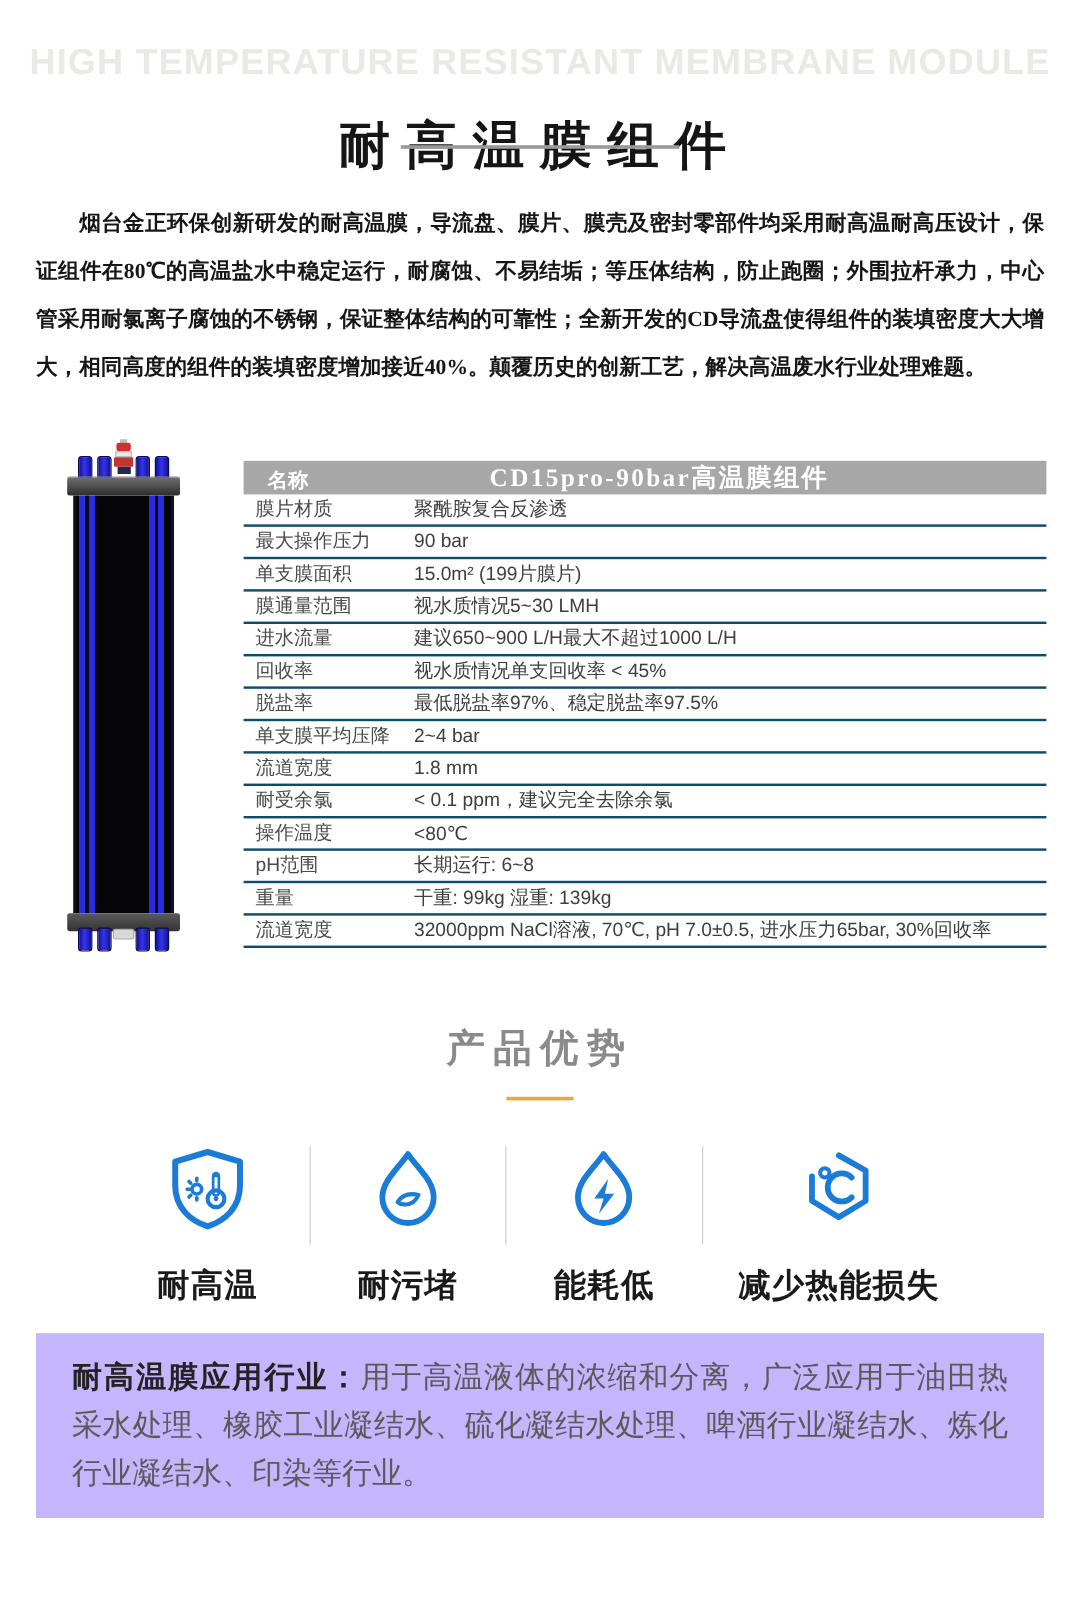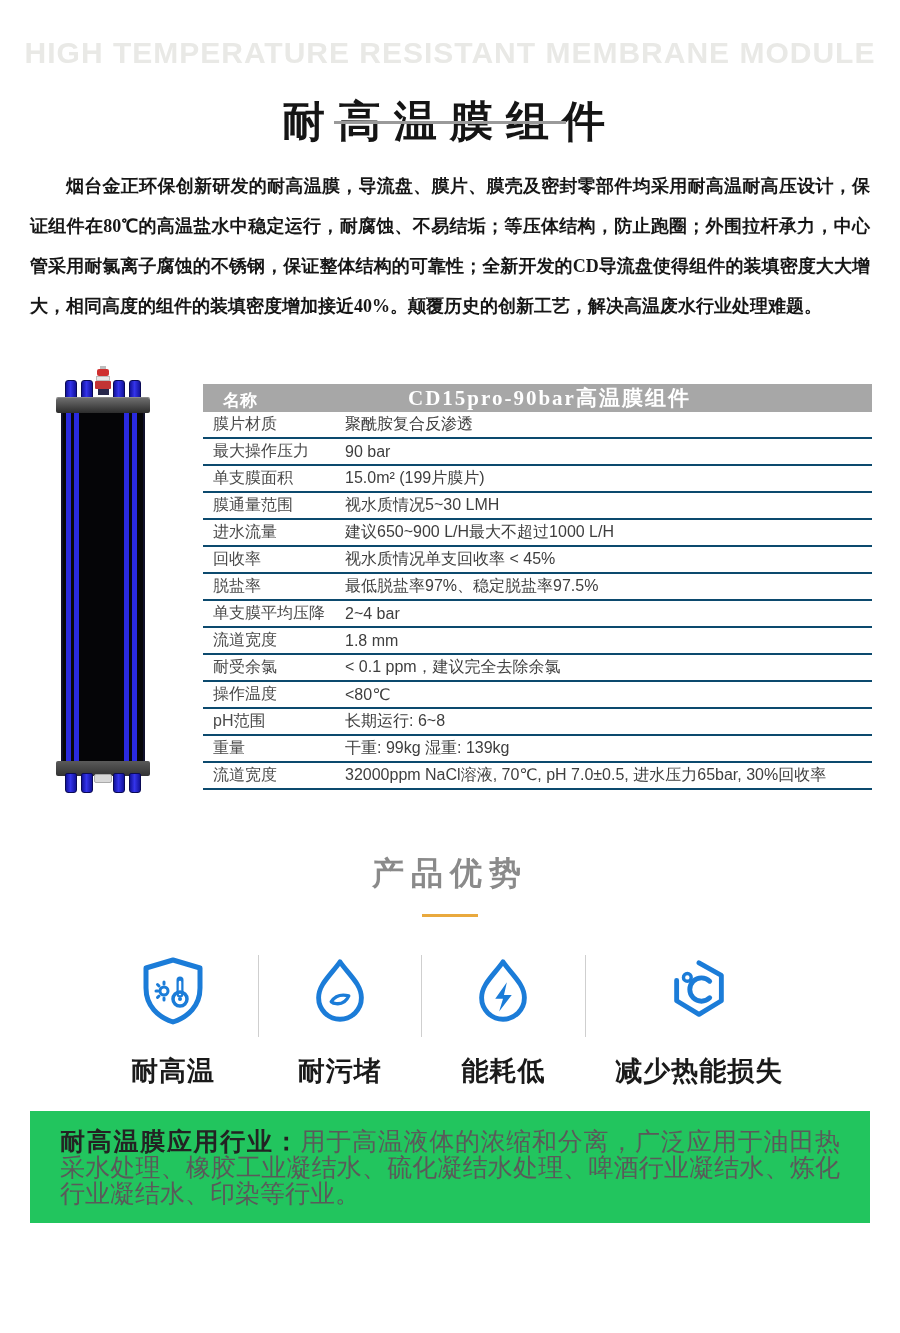--- a/index.html
+++ b/index.html
@@ -96,23 +96,23 @@
   .adv-row{
     margin:36px auto 0;width:724px;display:flex;align-items:flex-start;
   }
   .adv-item{display:flex;flex-direction:column;align-items:center;gap:20px;}
   .adv-item .icon{height:76px;display:flex;align-items:center;justify-content:center;}
   .adv-label{margin-top:4px;font-size:27px;font-weight:bold;color:#1a1a1a;letter-spacing:1px;}
   .adv-div{width:1px;background:#cfcfcf;height:82px;margin-top:2px;}
   .w1{width:170px;}.w2{width:162px;}.w3{width:164px;}.w4{width:226px;}
   
   .apps{
-    margin:22px 30px 0;background:#22c55e;
+    margin:22px 30px 0;background:#c4b5fd;
     padding:17px 30px;box-sizing:border-box;
-    font-size:25px;line-height:26px;color:#5a5a5a;text-align:justify;
+    font-size:25px;line-height:40px;color:#5a5a5a;text-align:justify;
   }
   .apps b{color:#232323;font-weight:bold;letter-spacing:1px;}
 </style>
 </head>
 <body>
 
 <header class="hero">
   <div class="hero-ghost">HIGH TEMPERATURE RESISTANT MEMBRANE MODULE</div>
   <h1 class="hero-title">耐高温膜组件</h1>
   <div class="hero-underline"></div>

